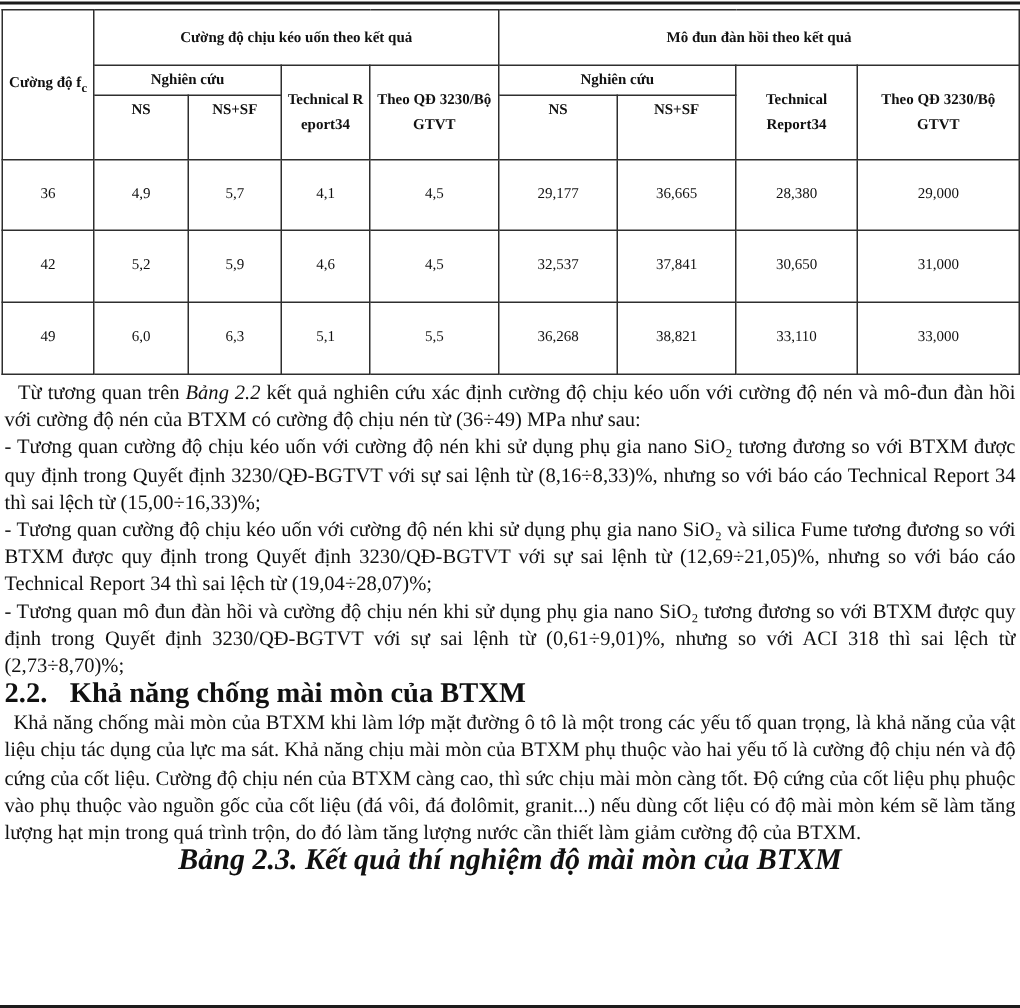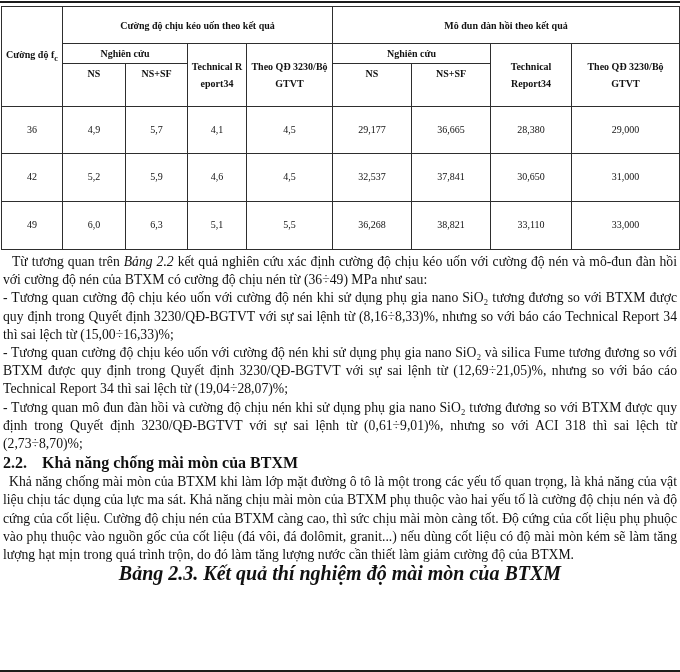--- a/index.html
+++ b/index.html
@@ -40,21 +40,21 @@
     font-size:13.7px;
     line-height:18.2px;
     text-align:justify;
   }
   .bodytext p { margin:0; }
   .note { font-style:italic; text-align:left; }
   .p-first { text-indent:9px; }
   .p-indent { text-indent:6px; }
   .ref-italic { font-style:italic; }
   .section-heading {
-    font-weight:bold; font-size:16px; line-height:20px; text-align:left;
+    font-weight:bold; font-size:19px; line-height:20px; text-align:left;
   }
   .section-heading .sec-title { margin-left:15px; }
   .caption {
     text-align:center; font-weight:bold; font-style:italic;
     font-size:20px; line-height:19px; margin-top:1px;
   }
 </style>
 </head>
 <body>
 

